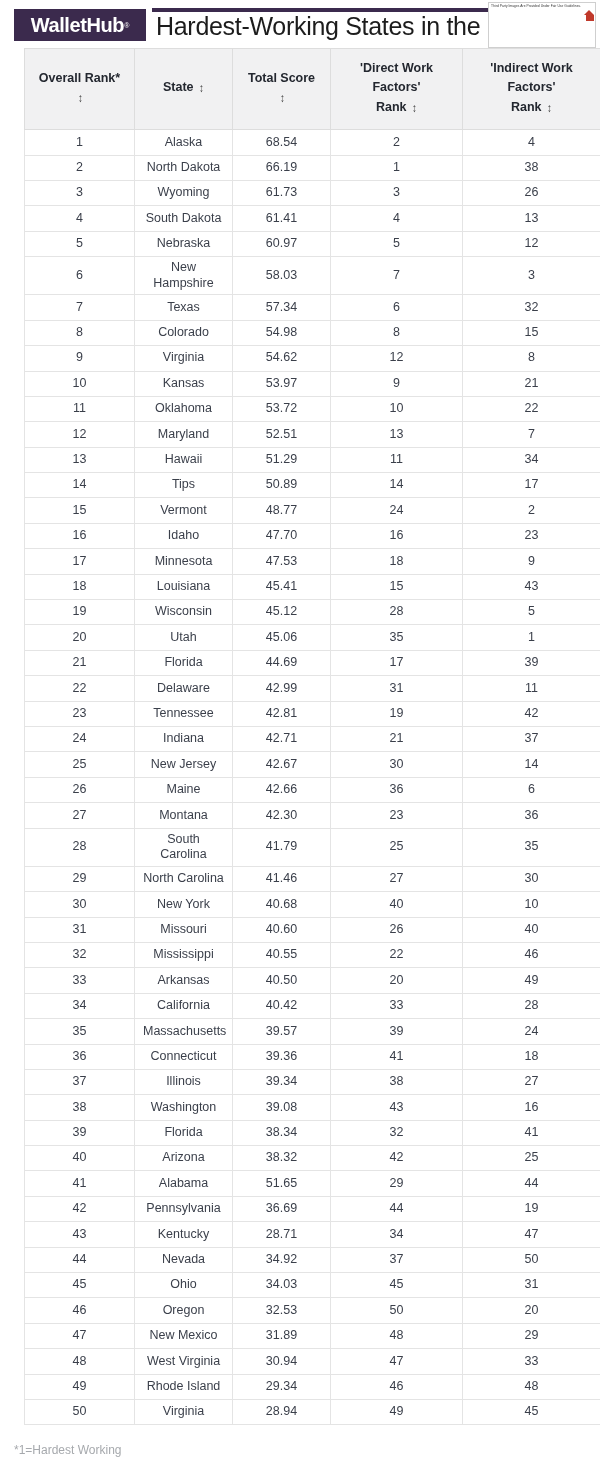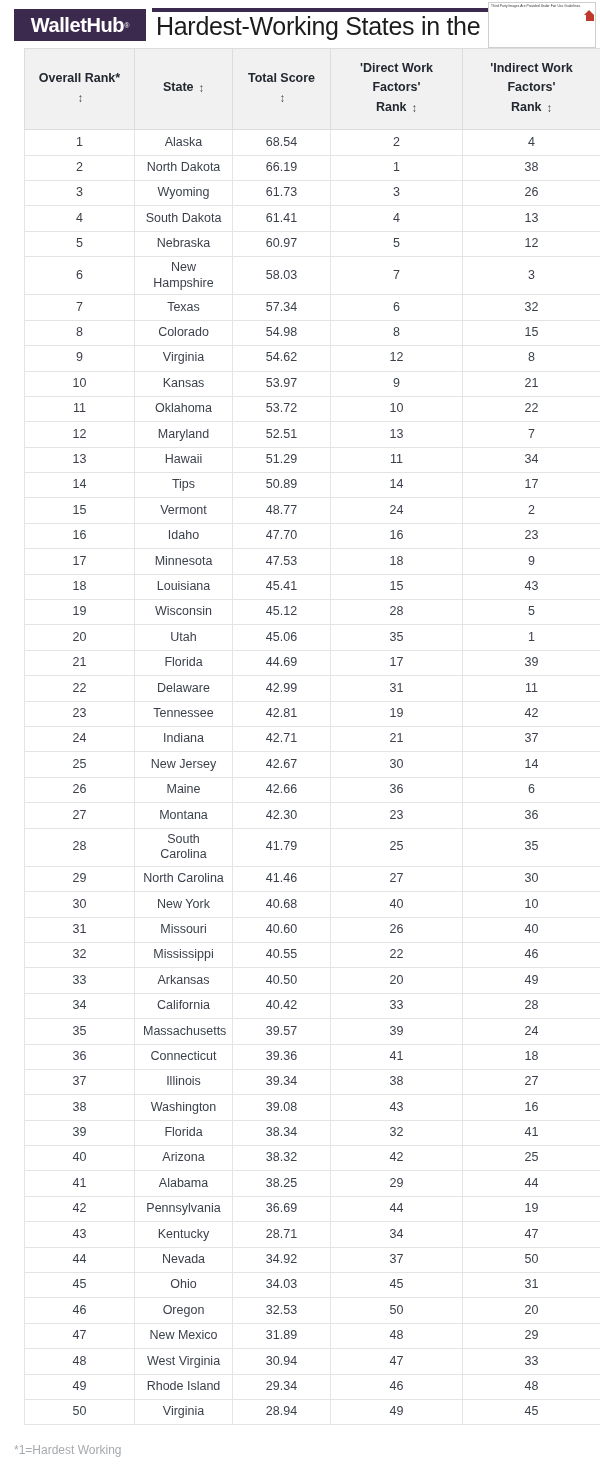--- a/index.html
+++ b/index.html
@@ -553,21 +553,21 @@
         <tr>
           <td>40</td>
           <td class="state-cell">Arizona</td>
           <td>38.32</td>
           <td>42</td>
           <td>25</td>
         </tr>
         <tr>
           <td>41</td>
           <td class="state-cell">Alabama</td>
-          <td>38.25</td>
+          <td>51.65</td>
           <td>29</td>
           <td>44</td>
         </tr>
         <tr>
           <td>42</td>
           <td class="state-cell">Pennsylvania</td>
           <td>36.69</td>
           <td>44</td>
           <td>19</td>
         </tr>

